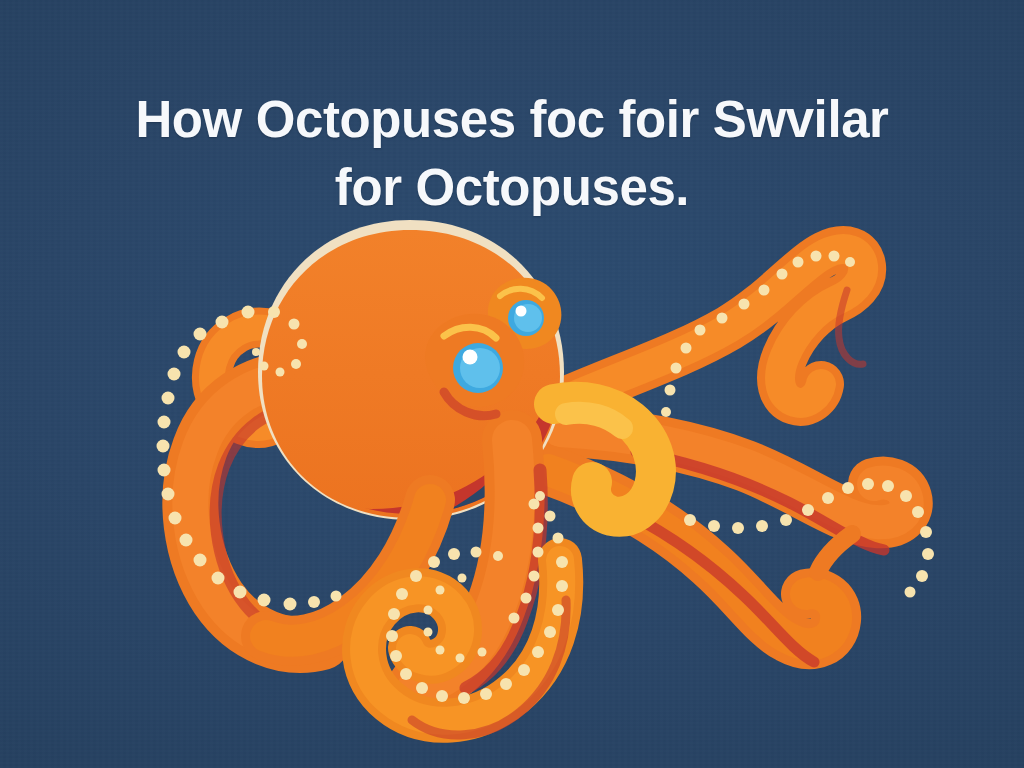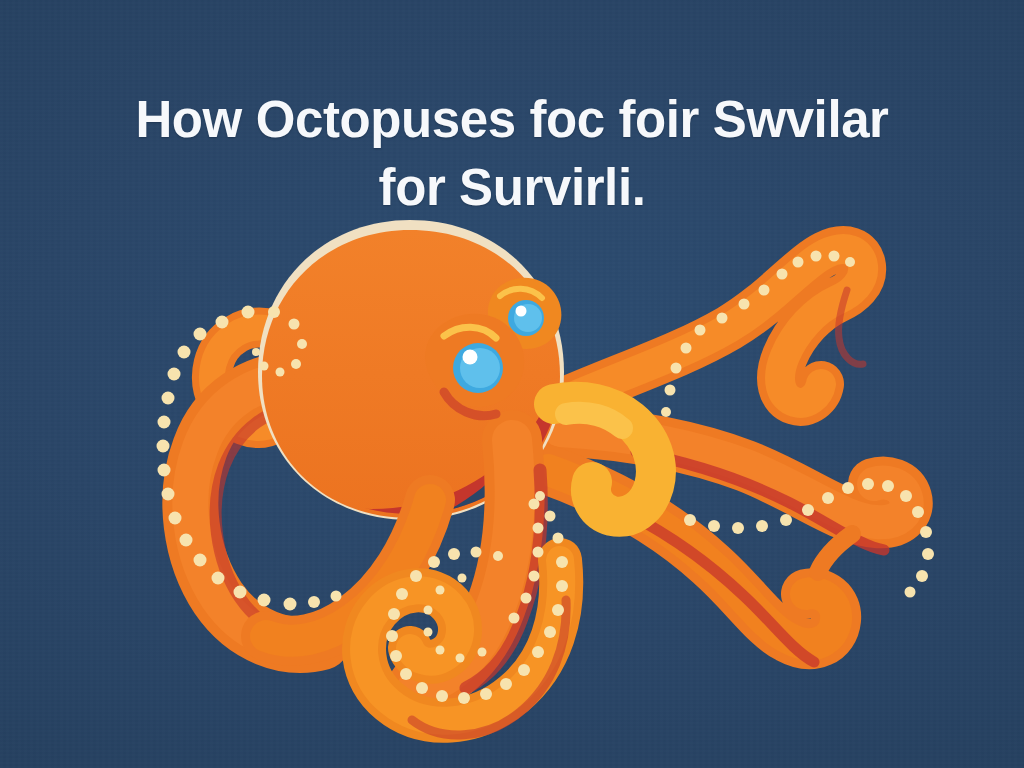--- a/index.html
+++ b/index.html
@@ -268,16 +268,16 @@
         <circle cx="538" cy="528" r="5.5"></circle>
       <circle cx="538" cy="552" r="5.5"></circle>
         <circle cx="534" cy="576" r="5.5"></circle>
       <circle cx="526" cy="598" r="5.5"></circle>
         <circle cx="514" cy="618" r="5.5"></circle>
     </g>
   </svg>
 
   <div id="title-block">
     <span id="title-line-1" class="title-line">How Octopuses foc foir Swvilar</span>
-    <span id="title-line-2" class="title-line">for Survirli.</span>
+    <span id="title-line-2" class="title-line">for Octopuses.</span>
   </div>
 
 </div>
 
 </body></html>

